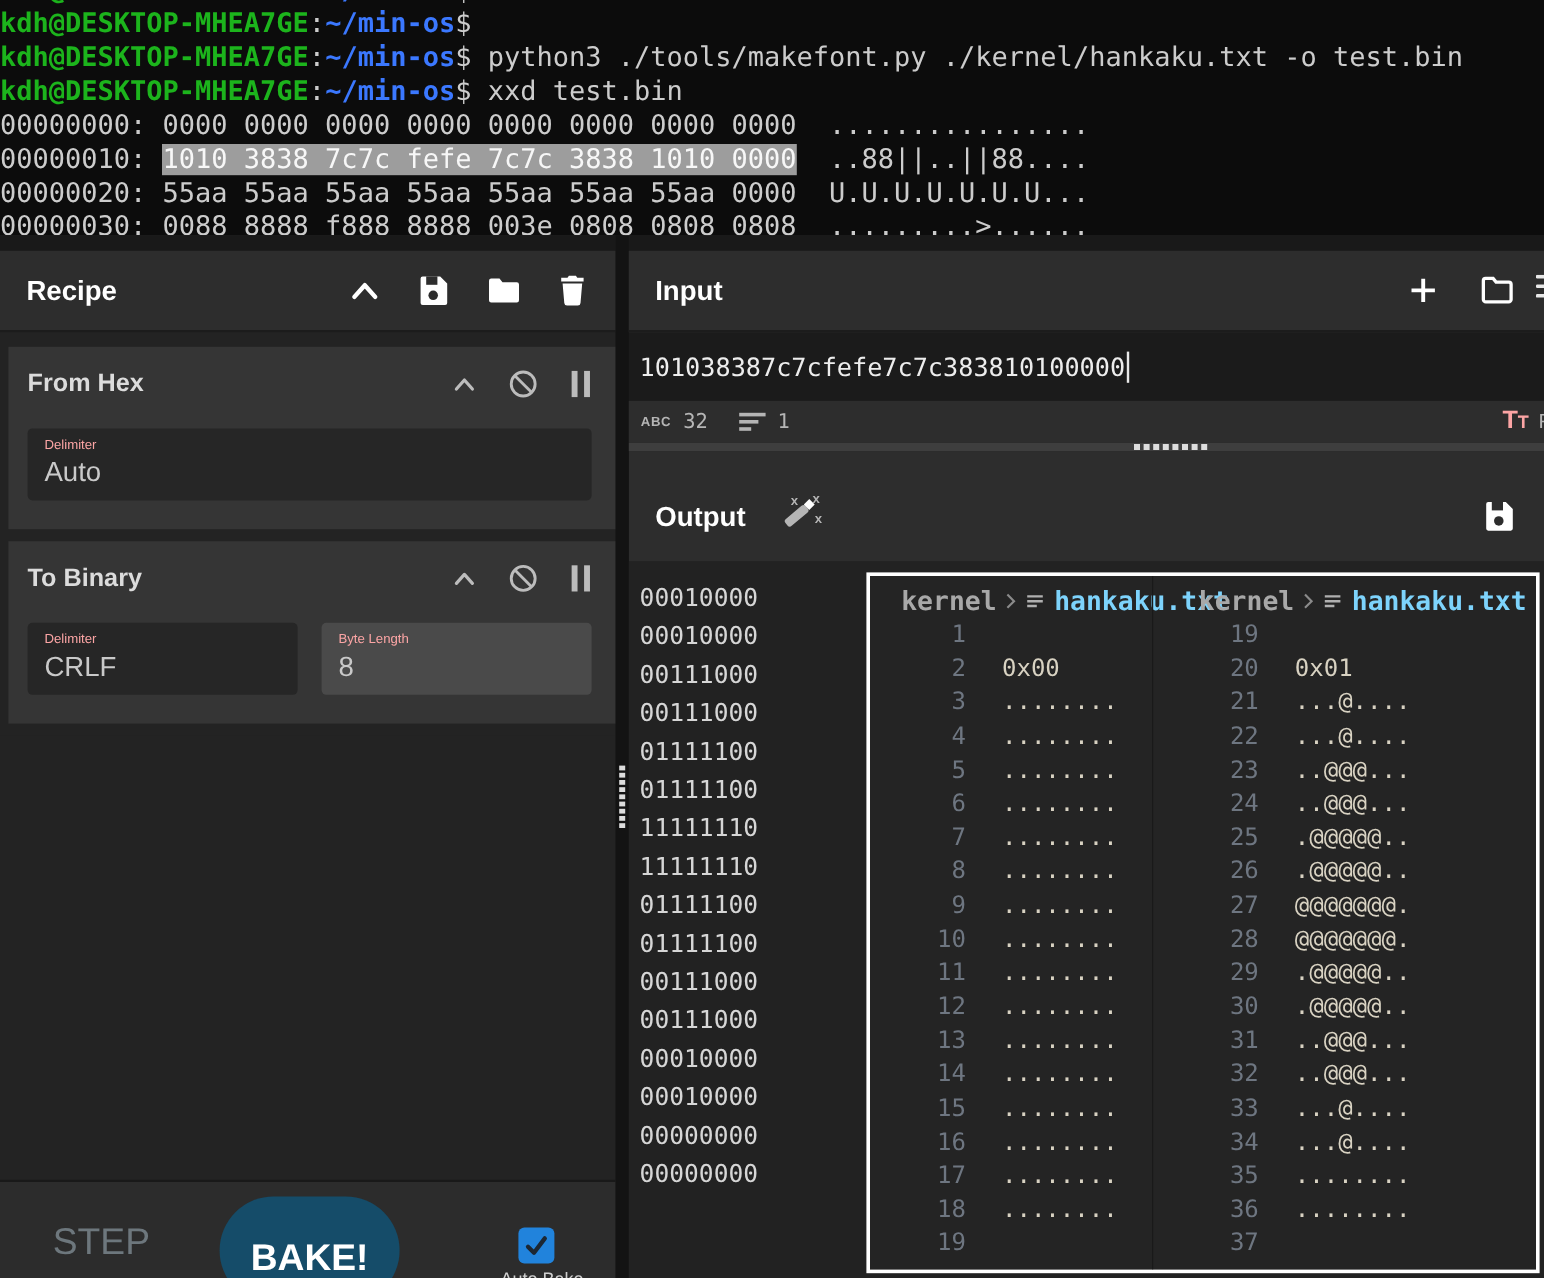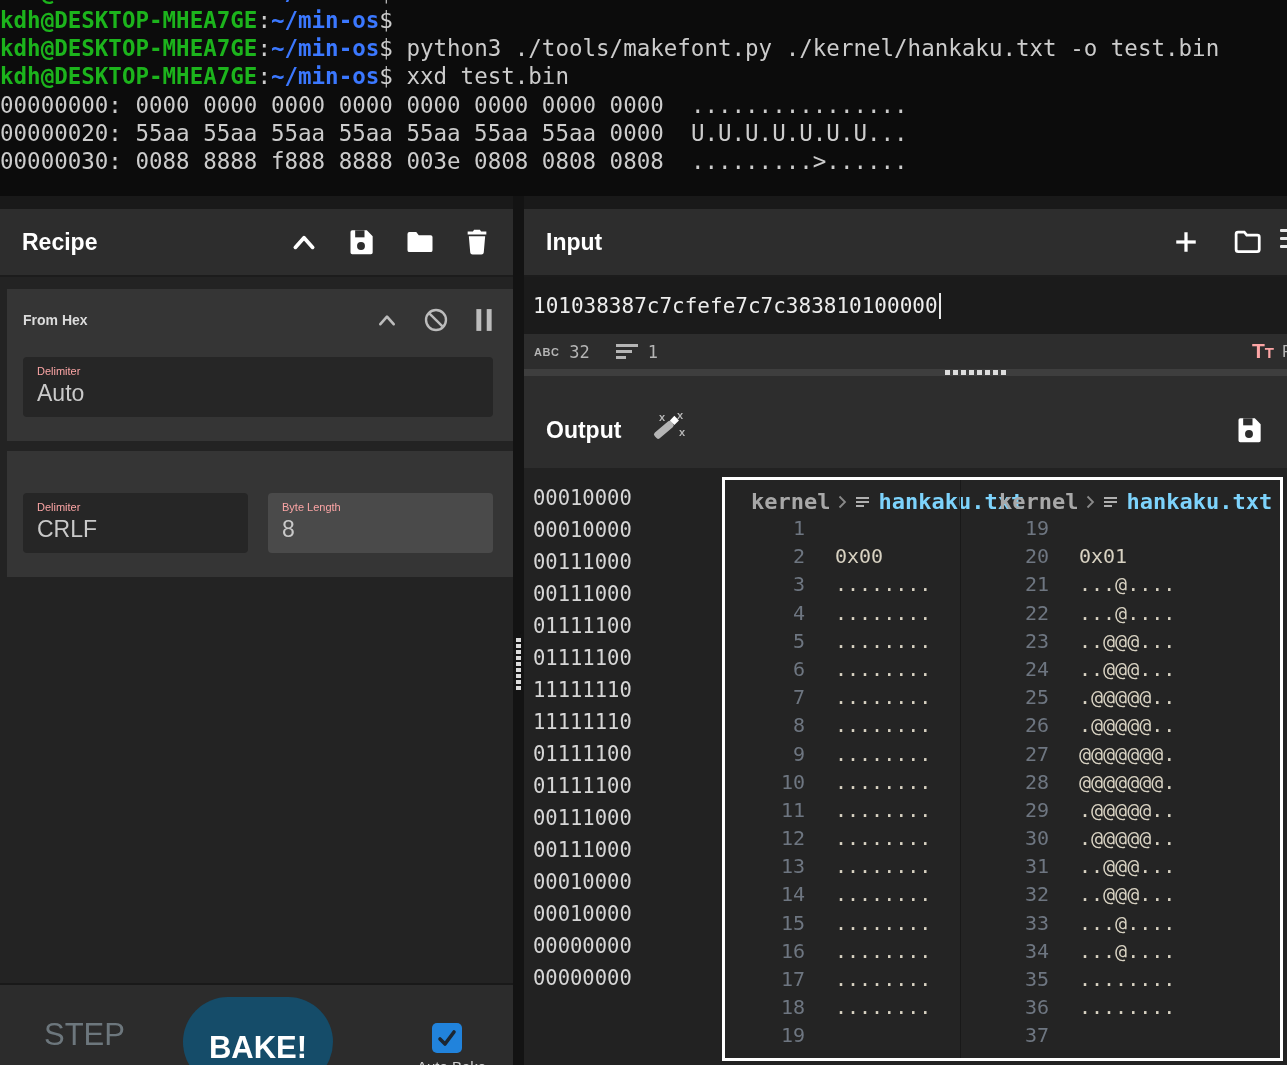--- a/index.html
+++ b/index.html
@@ -29,21 +29,21 @@
   .top-strip{height:13px;background:#191919;}
   .panel-header{height:66px;background:#2d2d2d;display:flex;align-items:center;
     padding:0 24px 0 22px;border-bottom:2px solid #1c1c1c;position:relative;}
   .panel-title{font-size:23px;font-weight:bold;color:#ffffff;text-align:right;}
   .hdr-icons{margin-left:auto;display:flex;align-items:center;gap:30px;}
   .icon-btn{display:flex;align-items:center;justify-content:center;cursor:pointer;}
   
   .ops{padding:12px 0 0 7px;background:#232323;}
   .op{background:#353535;margin-bottom:10px;padding:18px 20px 24px 16px;}
   .op-title-row{display:flex;align-items:center;}
-  .op-title{font-size:14px;font-weight:bold;color:#dcdcdc;}
+  .op-title{font-size:21px;font-weight:bold;color:#dcdcdc;}
   .op-icons{margin-left:auto;display:flex;align-items:center;gap:26px;}
   .op-args{margin-top:24px;display:flex;gap:20px;}
   .arg{background:#262626;border-radius:4px;padding:8px 14px 10px;flex:1;min-width:0;}
   .arg.editable{background:#4a4a4a;}
   .arg-label{color:#fca5a5;font-size:11px;}
   .arg-value{color:#c9c9c9;font-size:23px;margin-top:3px;}
   .recipe-spacer{flex:1;background:#232323;}
   
   .controls{height:80px;background:#2c2c2c;border-top:2px solid #191919;position:relative;}
   .step-label{position:absolute;left:44px;top:32px;font-size:31px;color:#6d777d;}
@@ -106,20 +106,21 @@
   <div>
 
   <div class="t-line"><span class="t-user">kdh@DESKTOP-MHEA7GE</span><span>:</span><span class="t-path">~/min-os</span><span>$</span><span></span></div>
       <div class="t-line"><span class="t-user">kdh@DESKTOP-MHEA7GE</span><span>:</span><span class="t-path">~/min-os</span><span>$</span><span> python3 ./tools/makefont.py ./kernel/hankaku.txt -o test.bin</span></div>
       <div class="t-line"><span class="t-user">kdh@DESKTOP-MHEA7GE</span><span>:</span><span class="t-path">~/min-os</span><span>$</span><span> xxd test.bin</span></div>
     </div>
 
   <div>
 
   <div class="t-line"><span>00000000:</span><span> </span><span class="hexpart">0000 0000 0000 0000 0000 0000 0000 0000</span><span>  </span><span>................</span></div>
+      <div class="t-line"><span>00000010:</span><span> </span><span class="hexpart sel">1010 3838 7c7c fefe 7c7c 3838 1010 0000</span><span>  </span><span>..88||..||88....</span></div>
       <div class="t-line"><span>00000020:</span><span> </span><span class="hexpart">55aa 55aa 55aa 55aa 55aa 55aa 55aa 0000</span><span>  </span><span>U.U.U.U.U.U.U...</span></div>
       <div class="t-line"><span>00000030:</span><span> </span><span class="hexpart">0088 8888 f888 8888 003e 0808 0808 0808</span><span>  </span><span>.........&gt;......</span></div>
     </div>
 </div>
 
 <div class="app">
 
   <div class="recipe-panel">
     <div class="top-strip"></div>
     <div class="panel-header">
@@ -178,20 +179,42 @@
         </div>
         <div class="op-args">
           <div class="arg">
             <div class="arg-label">Delimiter</div>
             <div class="arg-value">Auto</div>
           </div>
         </div>
       </div>
 
       <div class="op">
+        <div class="op-title-row">
+          <span class="op-title">To Binary</span>
+          <span class="op-icons">
+            <span class="icon-btn">
+                <svg width="20" height="14" viewBox="0 0 24 16">
+                  <polyline points="4,13 12,4 20,13" stroke="#bcbcbc" stroke-width="3.2" fill="none" stroke-linecap="round" stroke-linejoin="round"></polyline>
+                </svg>
+              </span>
+            <span class="icon-btn">
+                <svg width="26" height="26" viewBox="0 0 24 24">
+                  <circle cx="12" cy="12" r="9.2" stroke="#bcbcbc" stroke-width="2.2" fill="none"></circle>
+                  <line x1="5.8" y1="5.8" x2="18.2" y2="18.2" stroke="#bcbcbc" stroke-width="2.2"></line>
+                </svg>
+              </span>
+            <span class="icon-btn">
+                <svg width="18" height="24" viewBox="0 0 16 22">
+                  <rect x="1" y="1" width="4.5" height="20" fill="#bcbcbc"></rect>
+                  <rect x="10.5" y="1" width="4.5" height="20" fill="#bcbcbc"></rect>
+                </svg>
+              </span>
+          </span>
+        </div>
         <div class="op-args">
           <div class="arg">
             <div class="arg-label">Delimiter</div>
             <div class="arg-value">CRLF</div>
           </div>
           <div class="arg editable">
             <div class="arg-label">Byte Length</div>
             <div class="arg-value">8</div>
           </div>
         </div>

